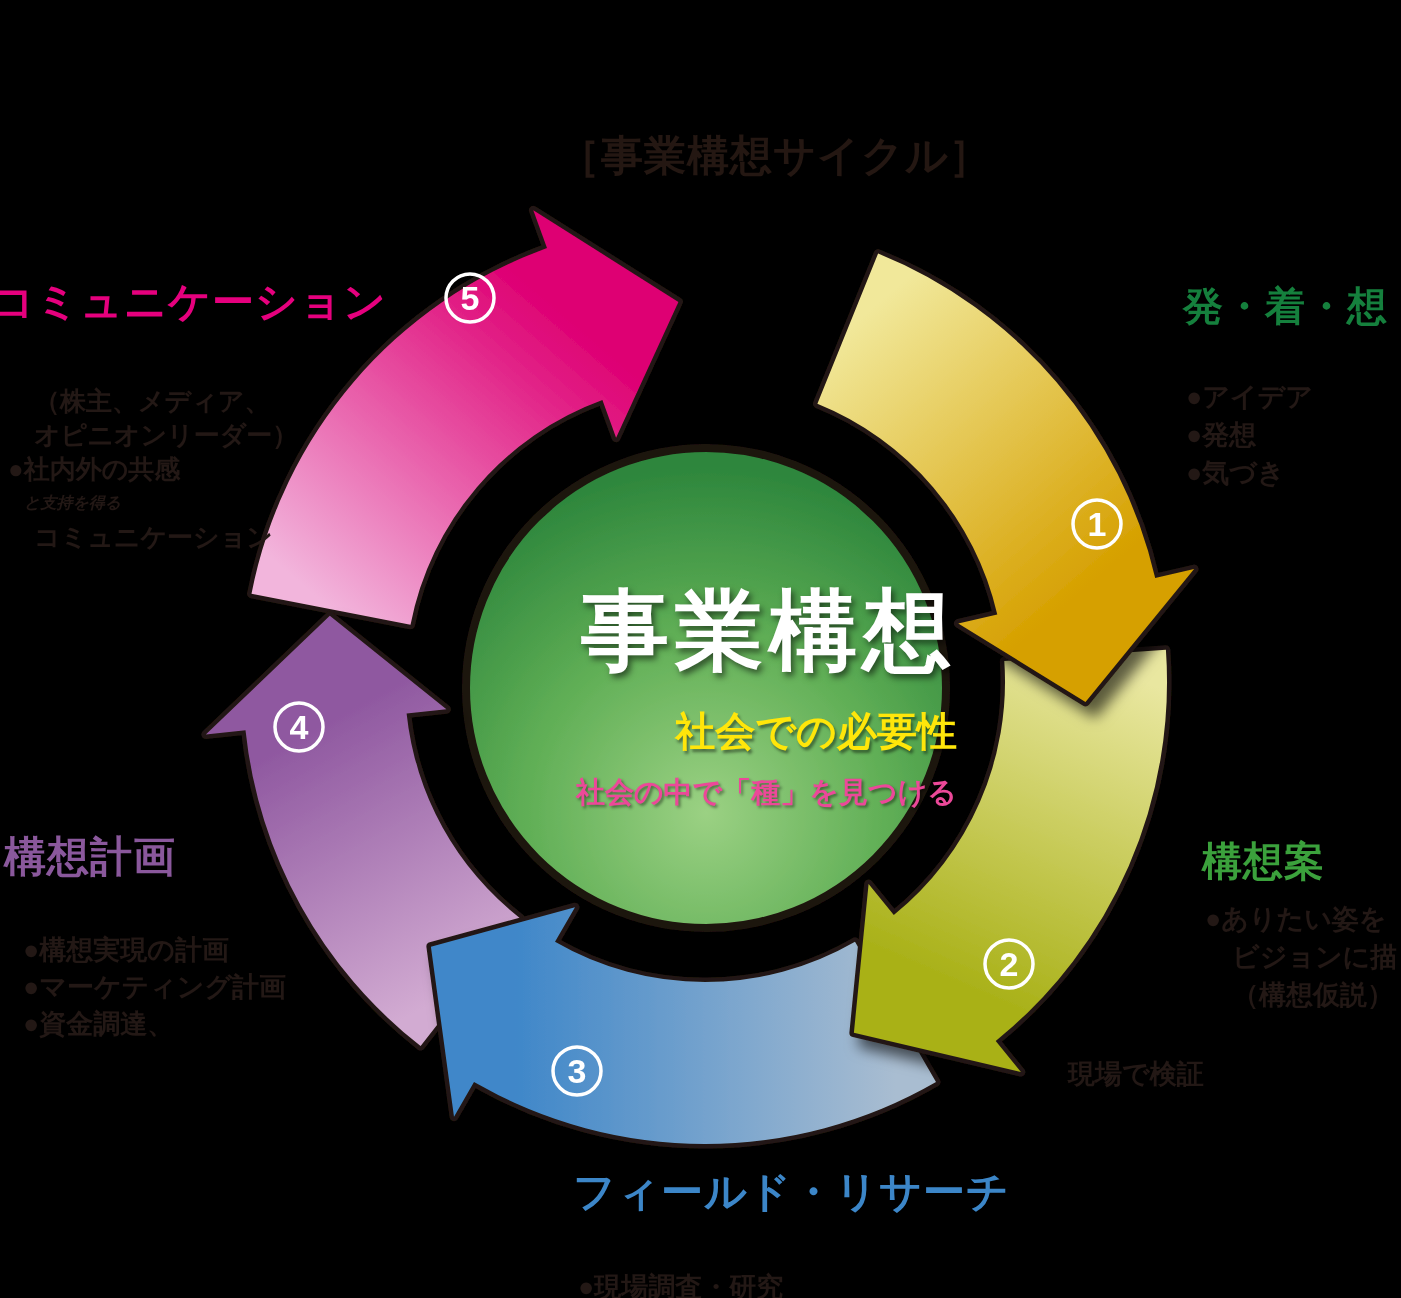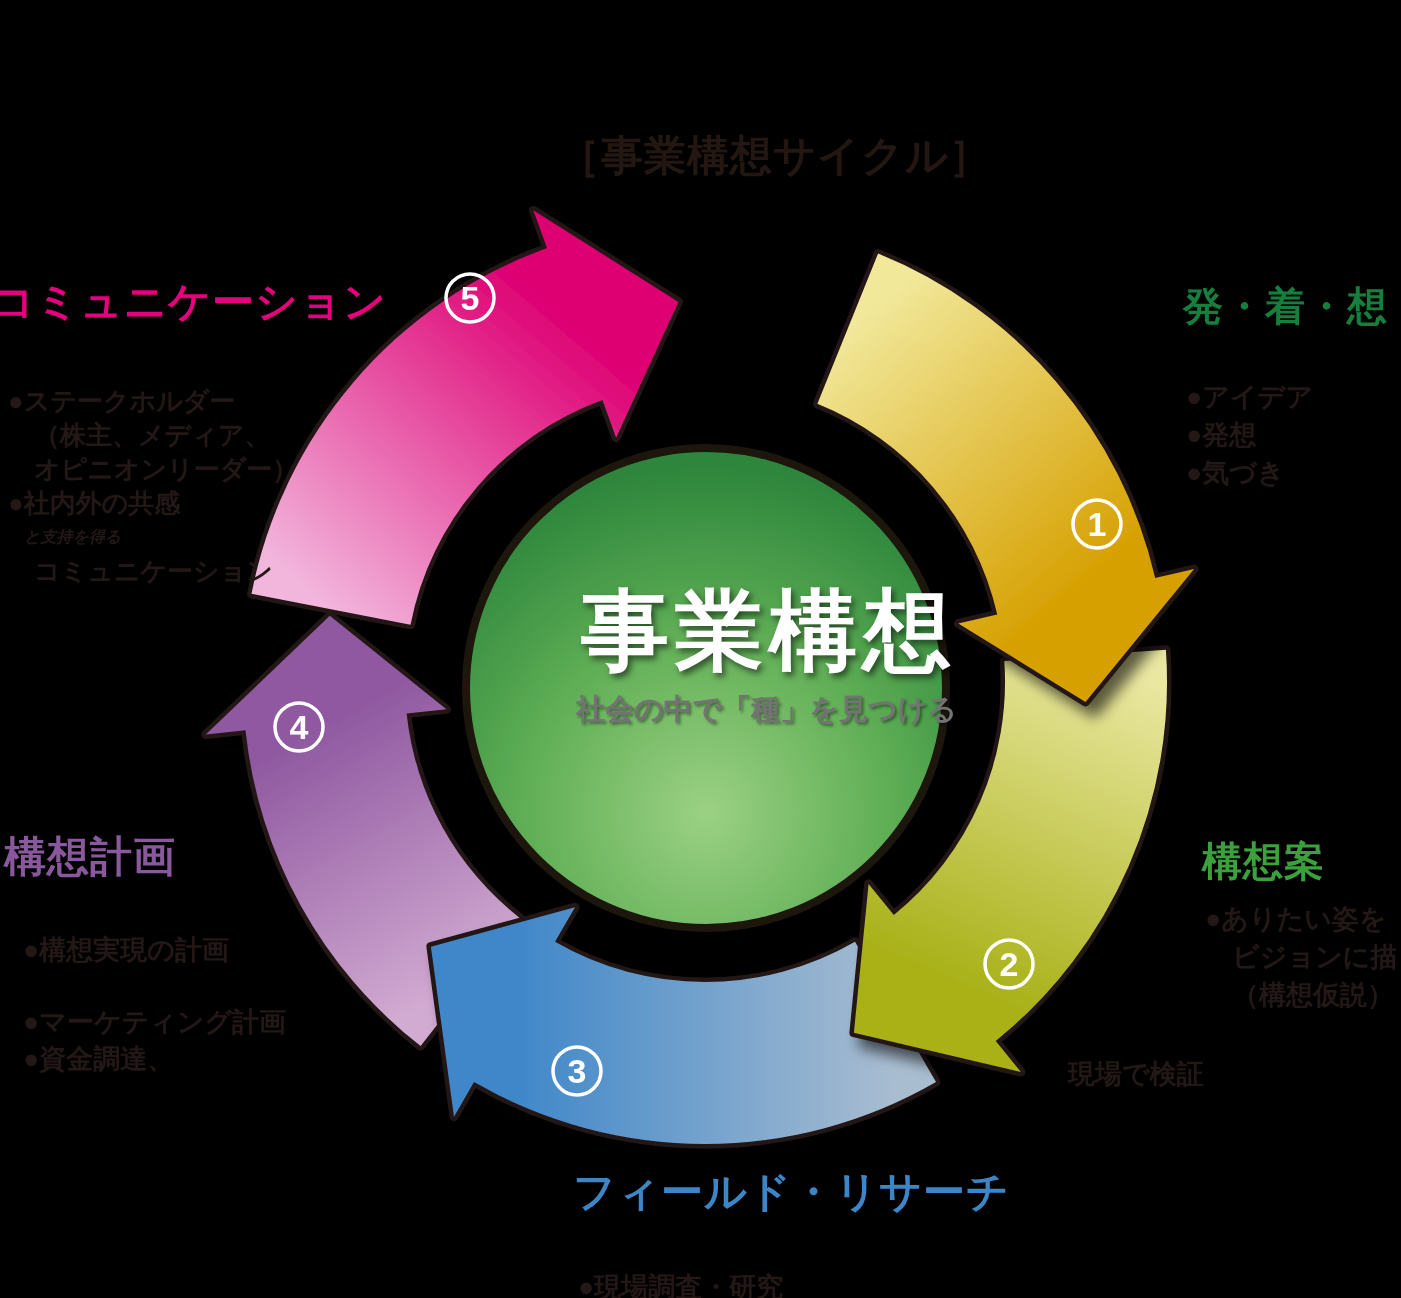--- a/index.html
+++ b/index.html
@@ -119,21 +119,22 @@
       <g>
         <circle cx="470" cy="298" r="24" fill="none" stroke="#ffffff" stroke-width="3.5"></circle>
         <text x="470" y="310" text-anchor="middle" font-size="34" font-weight="bold" fill="#ffffff" font-family="&quot;Liberation Sans&quot;,&quot;DejaVu Sans&quot;,sans-serif">5</text>
       </g>
     </svg>
 
   <div class="diagram-title" style="color: rgb(36, 23, 18);">［事業構想サイクル］</div>
 
   <div class="center-label">
     <div class="center-title">事業構想</div>
-    <div class="center-cap" style="color: #737373; margin-top: 14px;">社会の中で「種」を見つける</div>
+    <div class="center-sub" style="color: rgb(255, 230, 10);">社会での必要性</div>
+    <div class="center-cap" style="color: #ec4899; margin-top: 14px;">社会の中で「種」を見つける</div>
   </div>
 
   <div id="sections">
       <div class="section" style="left: 1183px; top: 285px;">
         <div class="section-heading" style="color: #15803d; font-size: 40px;">発・着・想</div>
         <div class="bullets" style="left: 3px; top: 93px;">
           <div class="bullet-line" style="font-size: 27px; line-height: 38px;">●アイデア</div>
           <div class="bullet-line" style="font-size: 27px; line-height: 38px;">●発想</div>
           <div class="bullet-line" style="font-size: 27px; line-height: 38px;">●気づき</div>
         </div>
@@ -149,28 +150,27 @@
       <div class="section" style="left: 573px; top: 1170px;">
         <div class="section-heading" style="color: rgb(60, 134, 200); font-size: 42px;">フィールド・リサーチ</div>
         <div class="bullets" style="left: 5px; top: 98px;">
           <div class="bullet-line" style="font-size: 27px; line-height: 38px;">●現場調査・研究</div>
         </div>
       </div>
       <div class="section" style="left: 4px; top: 835px;">
         <div class="section-heading" style="color: rgb(138, 88, 156); font-size: 42px;">構想計画</div>
         <div class="bullets" style="left: 19px; top: 97px;">
           <div class="bullet-line" style="font-size: 27px; line-height: 37px;">●構想実現の計画</div>
-          <div class="bullet-line" style="font-size: 27px; line-height: 37px; margin-top: 35px;">●マーケティング計画</div>
+          <div class="bullet-line" style="font-size: 27px; line-height: 37px;">●マーケティング計画</div>
           <div class="bullet-line" style="font-size: 27px; line-height: 37px;">●資金調達、</div>
         </div>
       </div>
       <div class="section" style="left: -8px; top: 280px;">
         <div class="section-heading" style="color: rgb(230, 0, 126); font-size: 42px;">コミュニケーション</div>
         <div class="bullets" style="left: 16px; top: 104px;">
-          <div class="bullet-line" style="font-size: 26px; line-height: 34px;">●ステークホルダー</div>
           <div class="bullet-line" style="font-size: 26px; line-height: 34px;">　（株主、メディア、</div>
           <div class="bullet-line" style="font-size: 26px; line-height: 34px;">　オピニオンリーダー）</div>
           <div class="bullet-line" style="font-size: 26px; line-height: 34px;">●社内外の共感</div>
           <div class="bullet-line" style="font-size: 16px; line-height: 34px; font-style: italic;">　と支持を得る</div>
           <div class="bullet-line" style="font-size: 26px; line-height: 34px;">　コミュニケーション</div>
         </div>
       </div>
     </div>
 
   <div class="annotation" id="annotation" style="left: 1068px; top: 1056px;">現場で検証</div>

